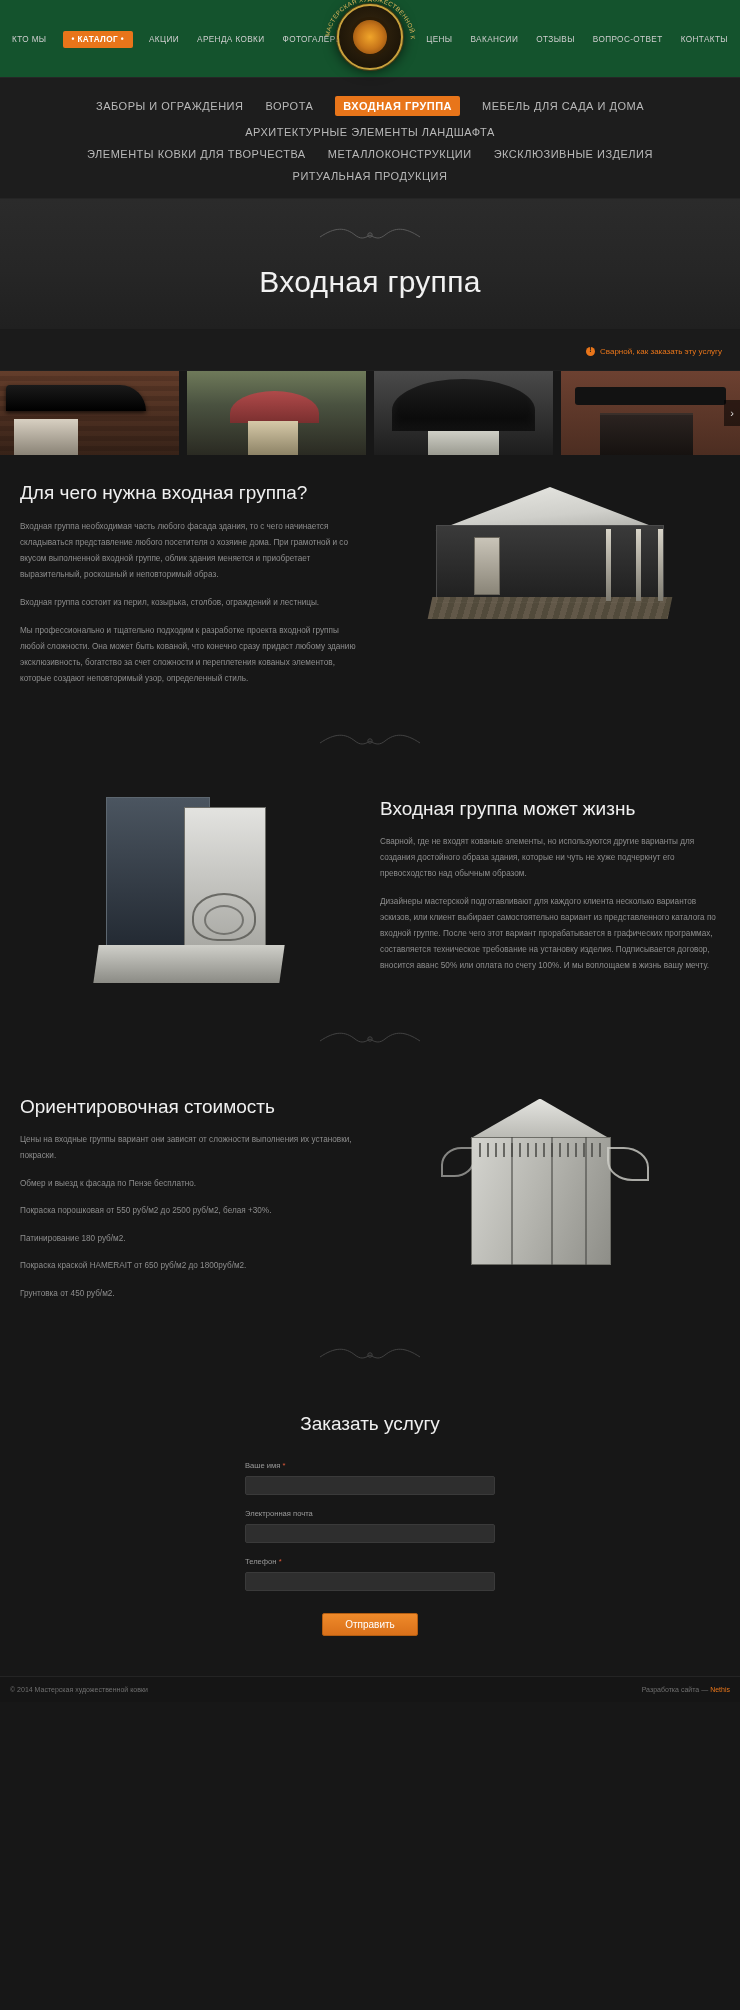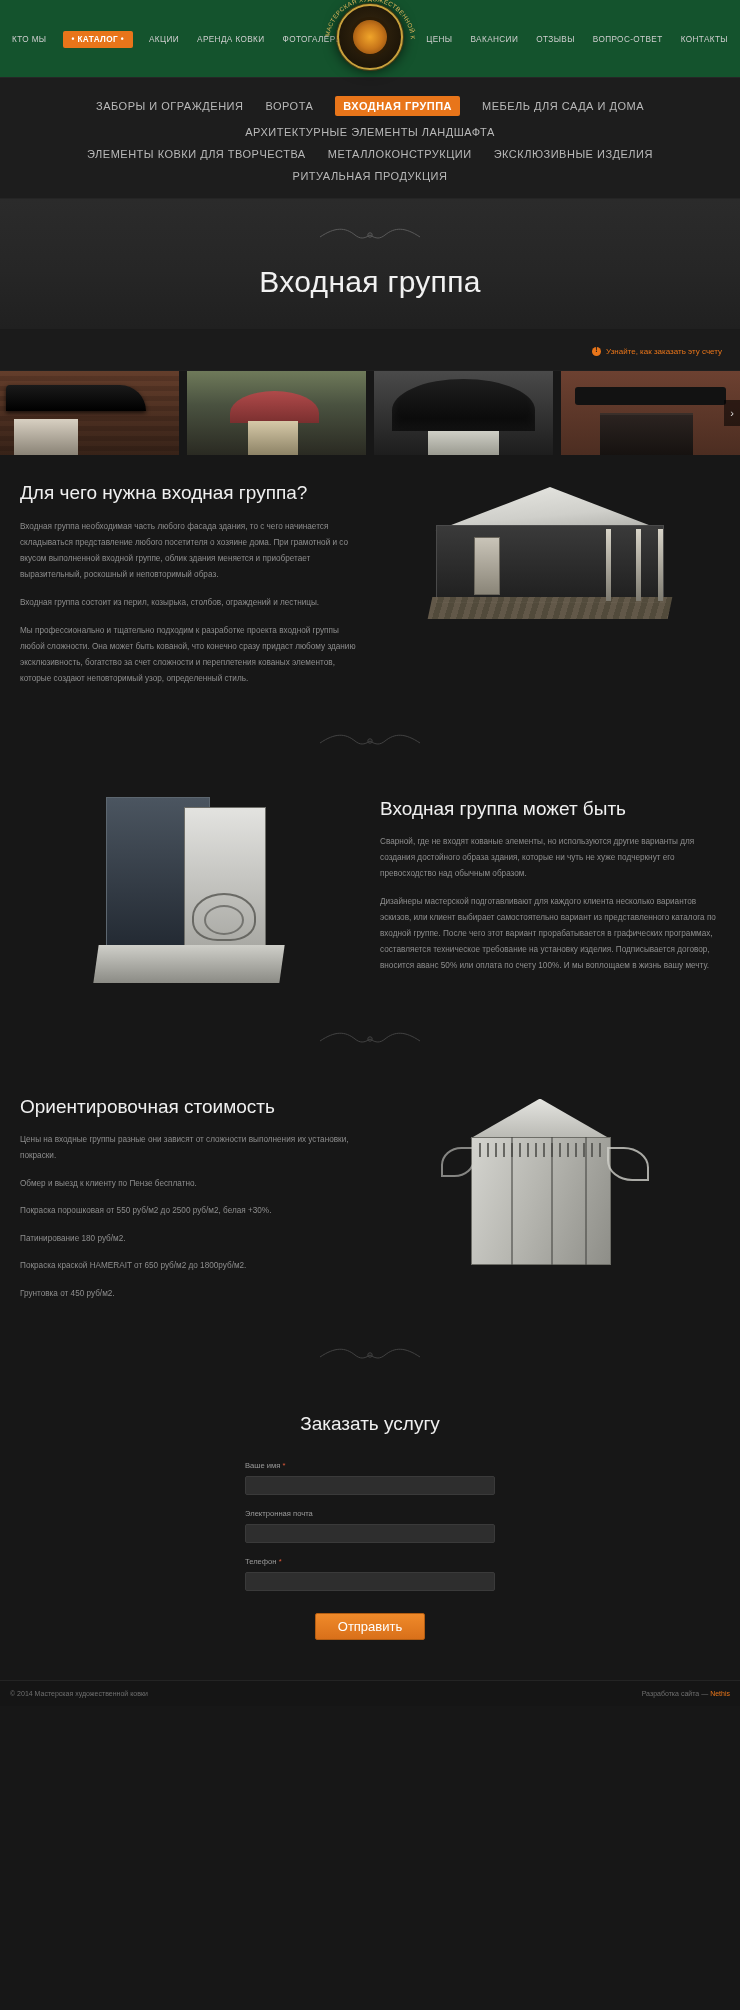--- a/index.html
+++ b/index.html
@@ -404,21 +404,21 @@
     padding: 0 6px;
     outline: none;
   }
   .submit-btn {
     display: block;
     margin: 8px auto 0;
     background: linear-gradient(180deg,#ef8a2a,#d9701a);
     border: 1px solid #b35d12;
     border-radius: 2px;
     color: #fff;
-    font-size: 13px;
+    font-size: 10px;
     padding: 5px 22px;
     cursor: pointer;
   }
 
   
   .footer {
     background: #151515;
     border-top: 1px solid #242424;
     height: 26px;
     display: flex;
@@ -485,21 +485,21 @@
     <svg class="orn" viewBox="0 0 120 20">
       <path d="M10 12 C 25 2, 35 2, 45 10 C 50 14, 54 14, 60 10 C 66 14, 70 14, 75 10 C 85 2, 95 2, 110 12" fill="none" stroke="#8a8a8a" stroke-width="1"></path>
       <circle cx="60" cy="10" r="2.2" fill="none" stroke="#8a8a8a" stroke-width="1"></circle>
     </svg>
     <h1>Входная группа</h1>
   </div>
 
   <div class="notice-bar">
     <a href="#" class="notice-link">
       <span class="dot-icon"></span>
-      <span>Узнайте, как заказать эту счету</span>
+      <span>Сварной, как заказать эту услугу</span>
     </a>
   </div>
 
   <div class="gallery">
     <div class="gal-item gal-1"></div>
     <div class="gal-item gal-2"></div>
     <div class="gal-item gal-3"></div>
     <div class="gal-item gal-4"></div>
 
     <div class="gal-arrow right">›</div>
@@ -539,40 +539,40 @@
       <div class="col-img">
         <div class="ill ill-2">
           <div class="panel"></div>
           <div class="panel2"></div>
           <div class="scroll"></div>
           <div class="scroll2"></div>
           <div class="base"></div>
         </div>
       </div>
       <div class="col-text">
-        <h2 class="sec-title">Входная группа может быть</h2>
+        <h2 class="sec-title">Входная группа может жизнь</h2>
         <p class="body">Сварной, где не входят кованые элементы, но используются другие варианты для создания достойного образа здания, которые ни чуть не хуже подчеркнут его превосходство над обычным образом.</p>
         <p class="body">Дизайнеры мастерской подготавливают для каждого клиента несколько вариантов эскизов, или клиент выбирает самостоятельно вариант из представленного каталога по входной группе. После чего этот вариант прорабатывается в графических программах, составляется техническое требование на установку изделия. Подписывается договор, вносится аванс 50% или оплата по счету 100%. И мы воплощаем в жизнь вашу мечту.</p>
       </div>
     </div>
   </div>
 
   <div class="divider">
     <svg class="orn" viewBox="0 0 120 20">
       <path d="M10 12 C 25 2, 35 2, 45 10 C 50 14, 54 14, 60 10 C 66 14, 70 14, 75 10 C 85 2, 95 2, 110 12" fill="none" stroke="#6d6d6d" stroke-width="1"></path>
       <circle cx="60" cy="10" r="2.2" fill="none" stroke="#6d6d6d" stroke-width="1"></circle>
     </svg>
   </div>
 
   <div class="section">
     <div class="sec-inner">
       <div class="col-text">
         <h2 class="sec-title">Ориентировочная стоимость</h2>
-        <p class="price-line">Цены на входные группы разные они зависят от сложности выполнения их установки, покраски.</p>
-        <p class="price-line">Обмер и выезд к клиенту по Пензе бесплатно.</p>
+        <p class="price-line">Цены на входные группы вариант они зависят от сложности выполнения их установки, покраски.</p>
+        <p class="price-line">Обмер и выезд к фасада по Пензе бесплатно.</p>
         <p class="price-line">Покраска порошковая от 550 руб/м2 до 2500 руб/м2, белая +30%.</p>
         <p class="price-line">Патинирование 180 руб/м2.</p>
         <p class="price-line">Покраска краской HAMERAIT от 650 руб/м2 до 1800руб/м2.</p>
         <p class="price-line">Грунтовка от 450 руб/м2.</p>
       </div>
       <div class="col-img">
         <div class="ill ill-3">
           <div class="hood"></div>
           <div class="box"></div>
           <div class="grille"></div>

